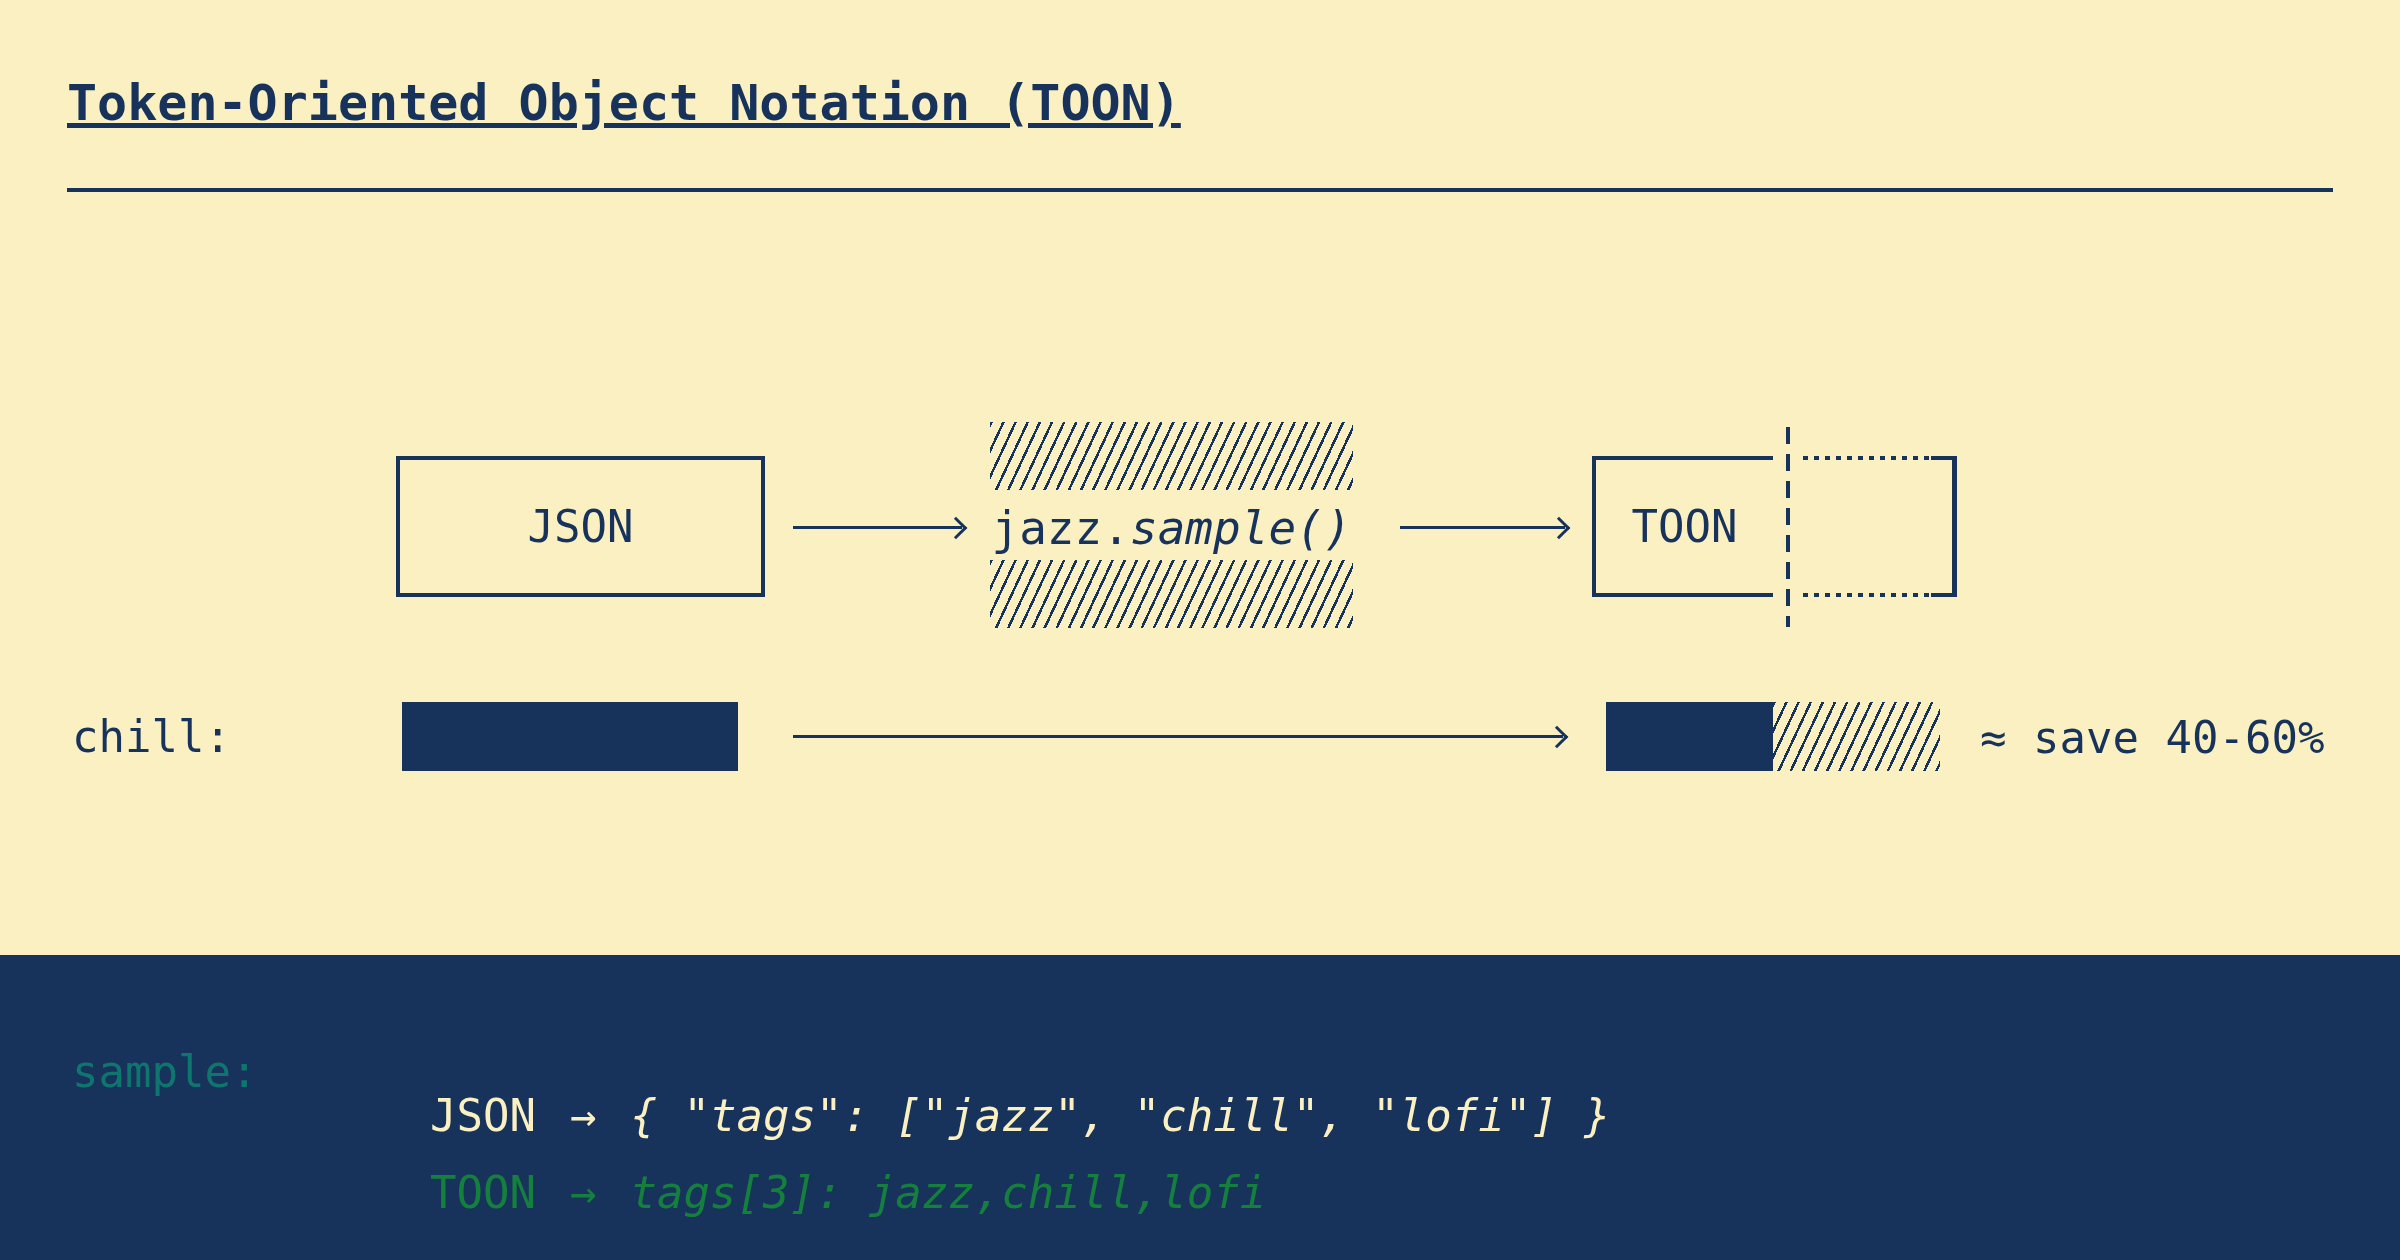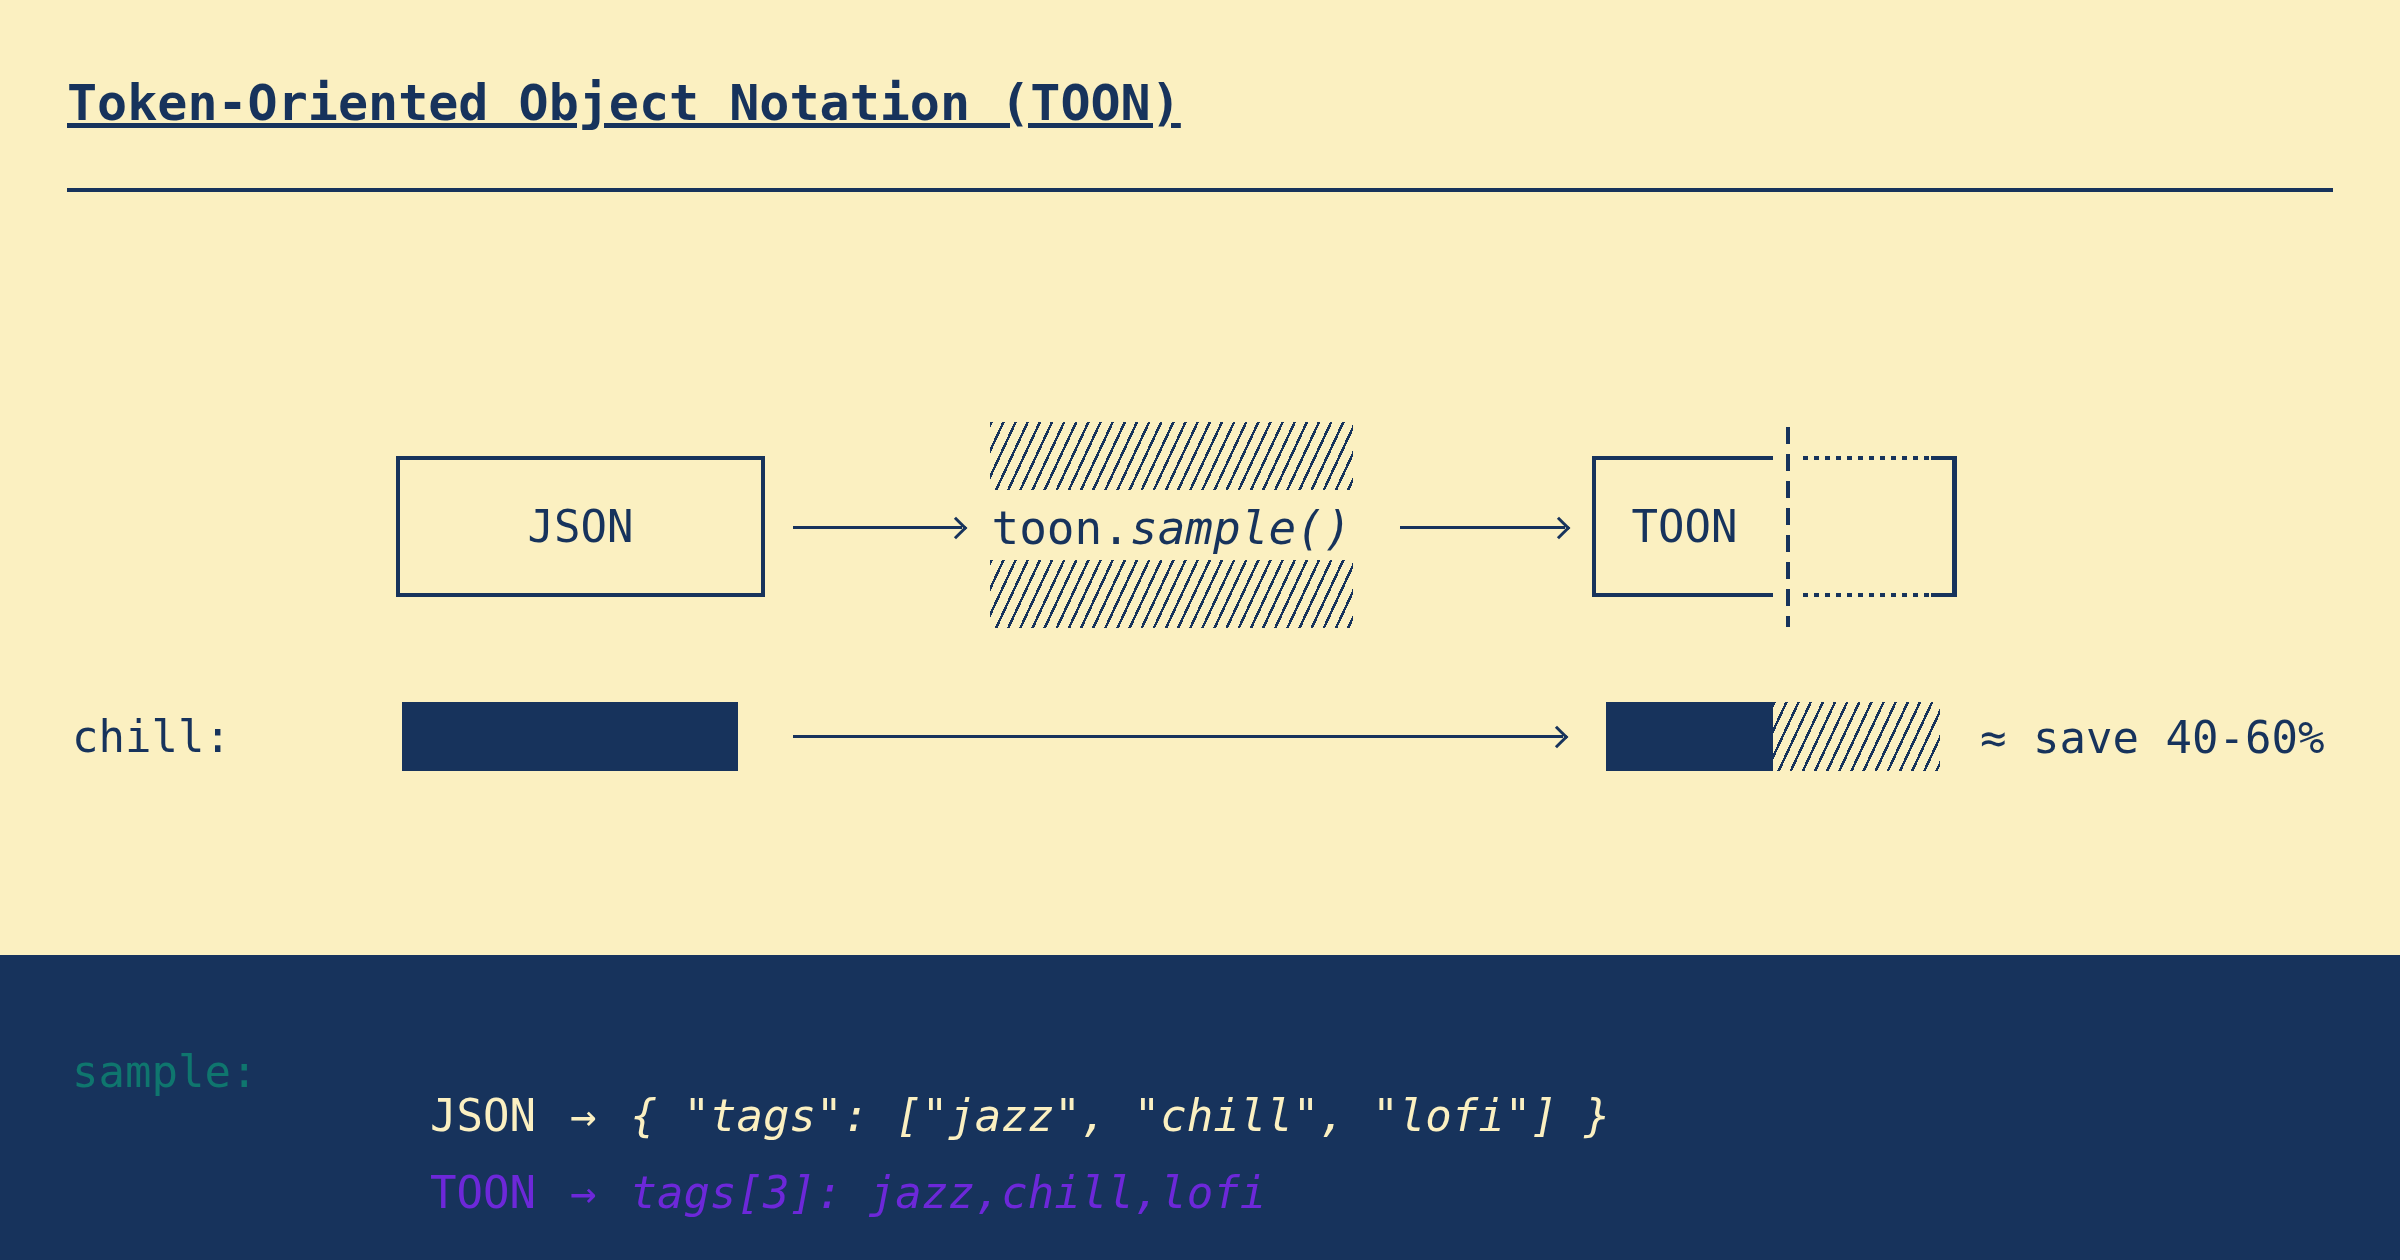--- a/index.html
+++ b/index.html
@@ -110,21 +110,21 @@
 <div class="abs rule"></div>
 
 <div class="abs box box-json">
   <span>JSON</span>
 </div>
 
 <div class="abs arrow arrow-1"></div>
 
 <div class="abs hatch hatch-top"></div>
 <div class="abs encode">
-  <span>toon.</span><span class="it">sample()</span>
+  <span>jazz.</span><span class="it">sample()</span>
 </div>
 <div class="abs hatch hatch-bottom"></div>
 
 <div class="abs arrow arrow-2"></div>
 
 <div class="abs box box-toon">
   <span>TOON</span>
 </div>
 
 <div class="abs cut-line"></div>
@@ -146,15 +146,15 @@
 </div>
 <div class="abs save-note">≈ save 40-60%</div>
 
 <div class="abs sample-band"></div>
 <div class="abs sample-label txt" style="color:#0f766e;">sample:</div>
 
 <div class="abs sample-row sample-row-1" style="color:#FBF0C1;">
   <span class="fmt">JSON</span><span class="arr">→</span><span class="code">{ "tags": ["jazz", "chill", "lofi"] }</span>
 </div>
 
-<div class="abs sample-row sample-row-2" style="color:#6d28d9;">
+<div class="abs sample-row sample-row-2" style="color:#15803d;">
   <span class="fmt">TOON</span><span class="arr">→</span><span class="code">tags[3]: jazz,chill,lofi</span>
 </div>
 
 </body></html>

